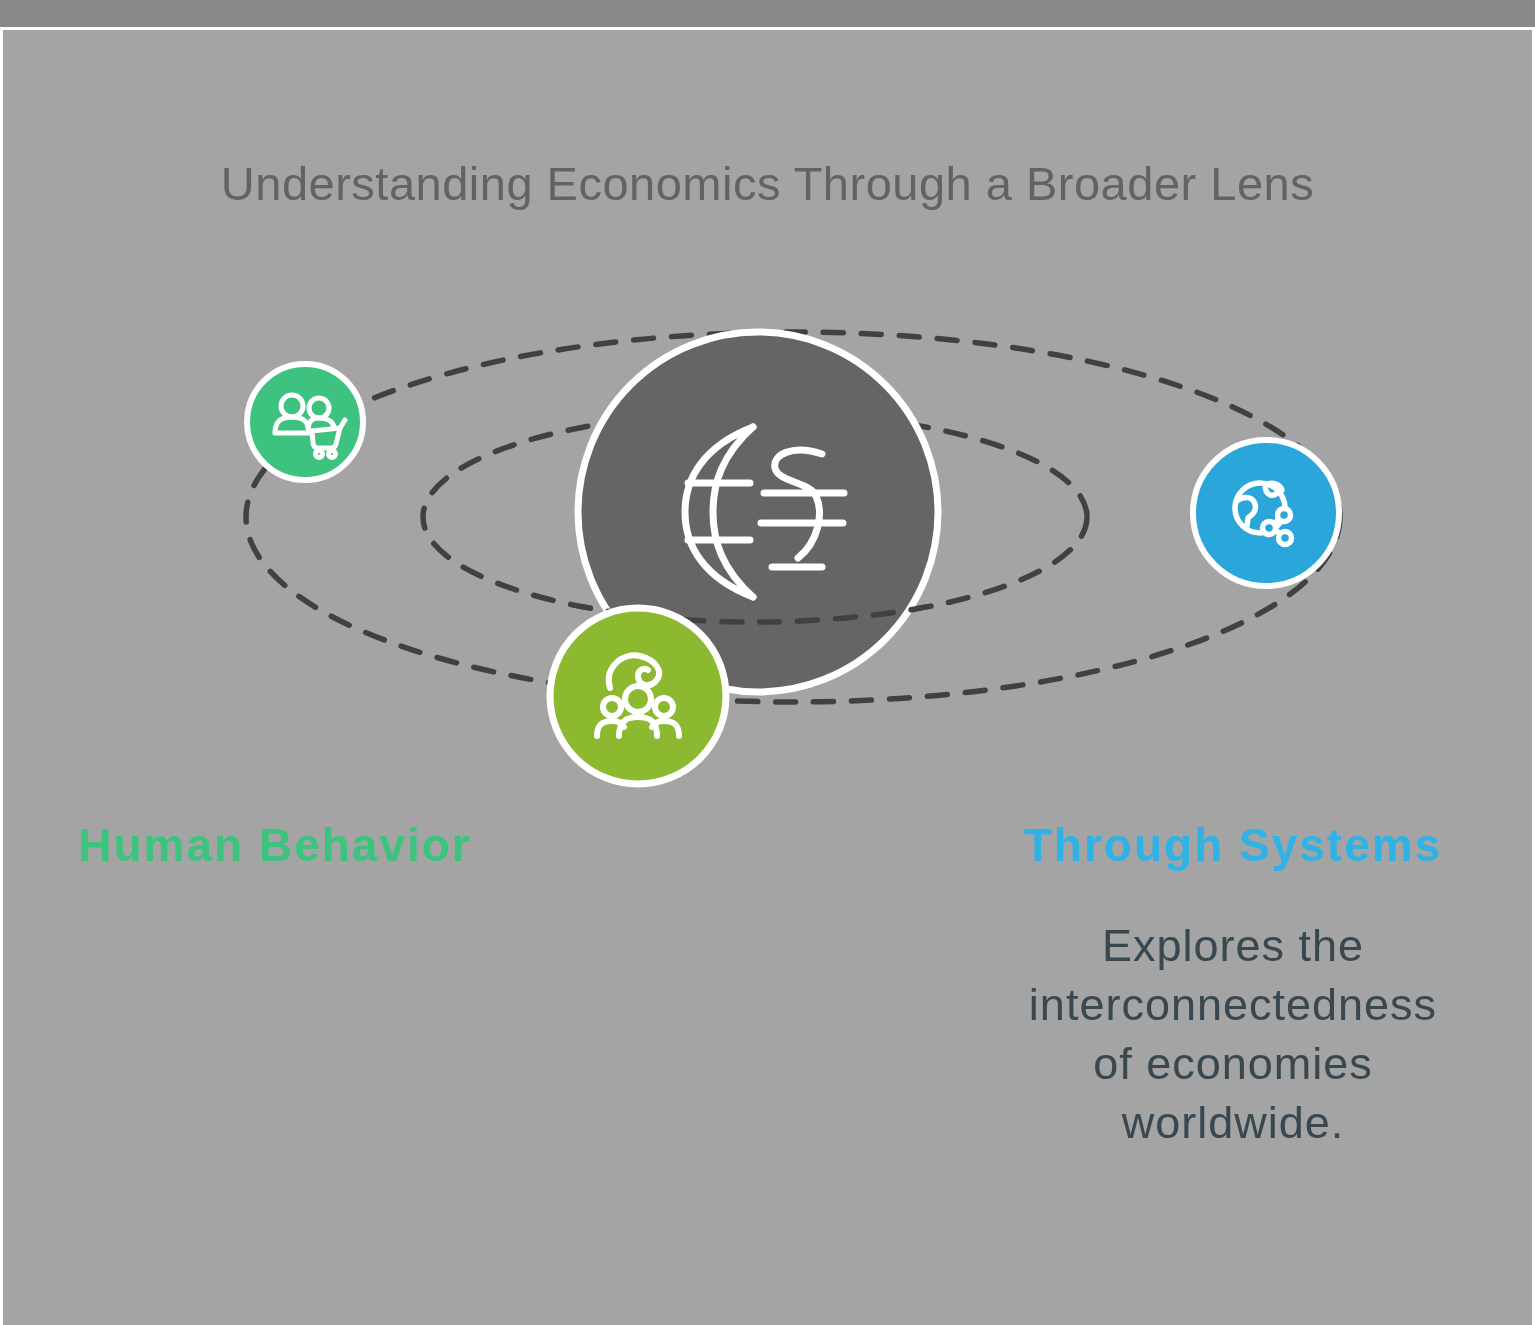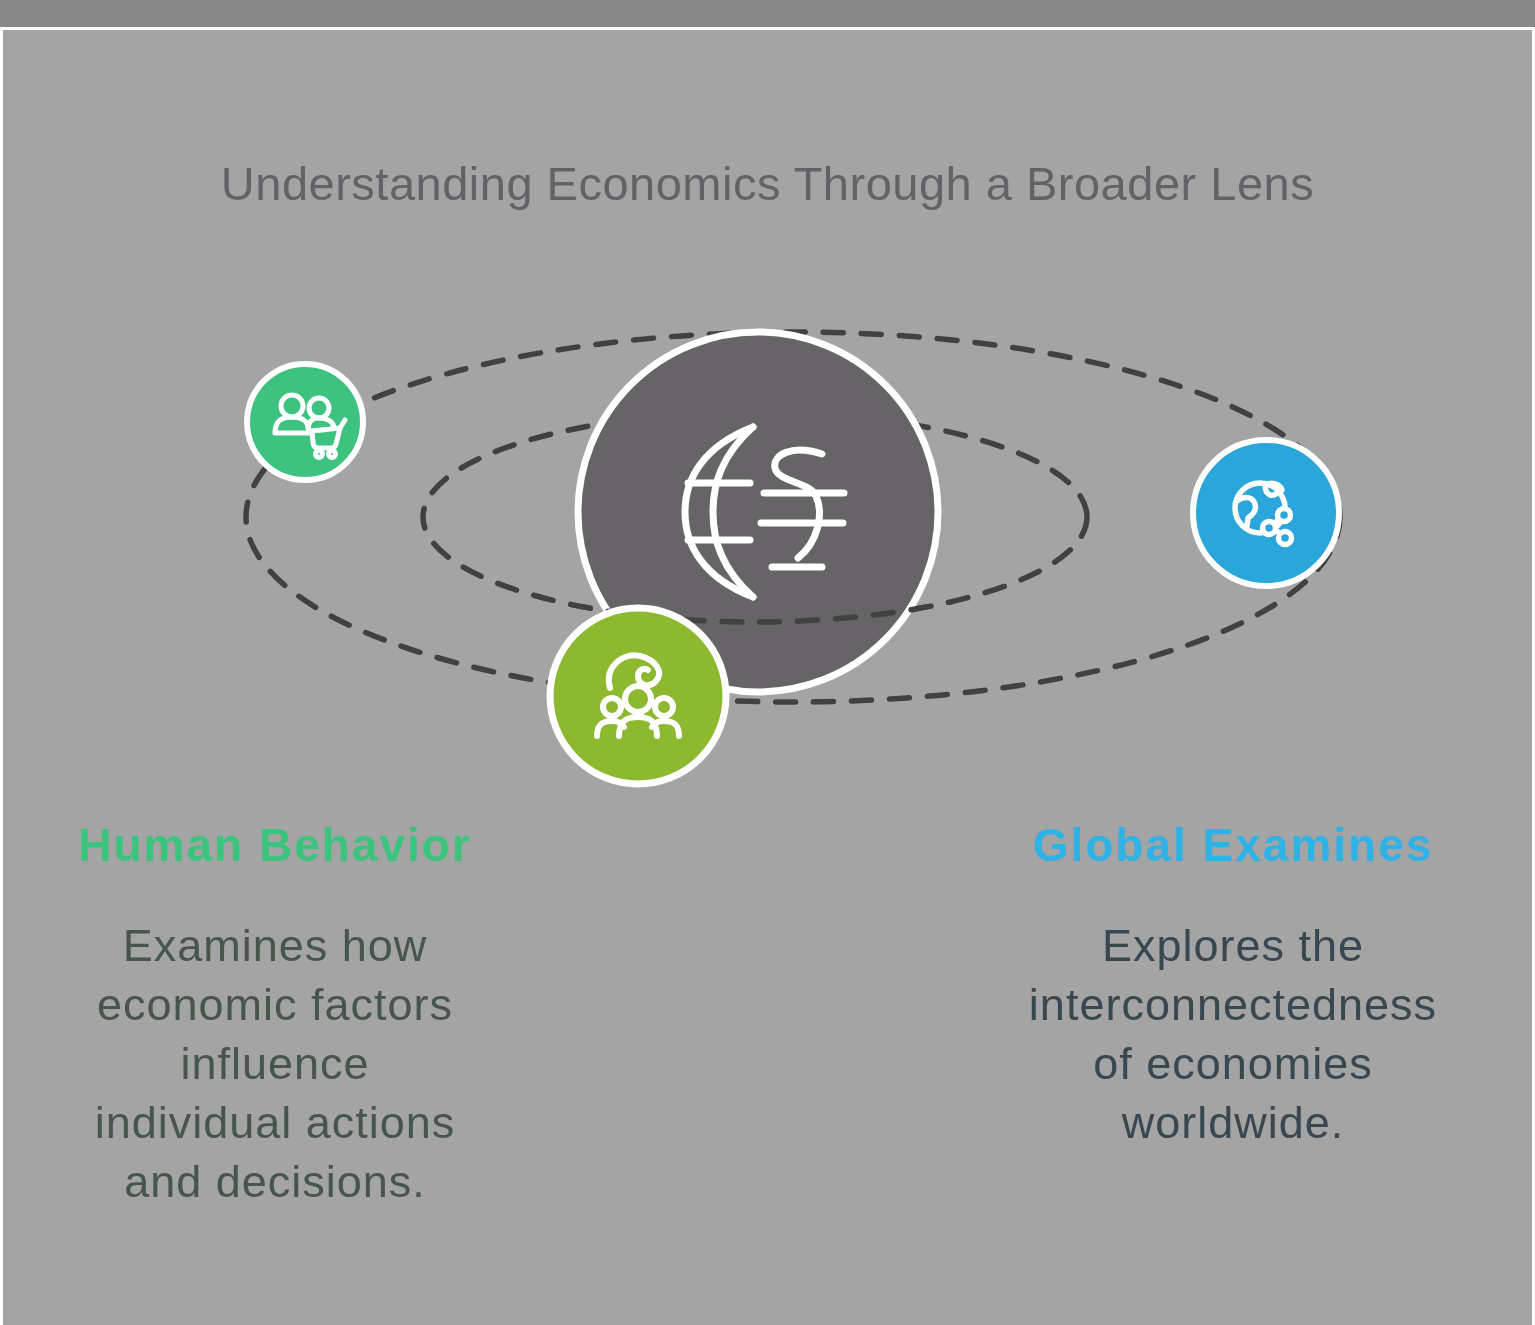--- a/index.html
+++ b/index.html
@@ -110,29 +110,24 @@
         <path d="M5 13 L16 4 M5 13 L17 23"></path>
         <circle cx="18" cy="2" r="6.5" fill="#2aa6da"></circle>
         <circle cx="3" cy="15" r="6.5" fill="#2aa6da"></circle>
         <circle cx="19" cy="25" r="6.5" fill="#2aa6da"></circle>
       </g>
     </g>
   </svg>
 
   <div class="col col-human">
     <div class="heading" style="color: rgb(60, 196, 127); text-align: center;">Human Behavior</div>
-    <div class="body" style="color: rgb(71, 86, 75);">Examines how
-economic factors
-influence
-individual actions
-and decisions.</div>
   </div>
 
 
   <div class="col col-global">
-    <div class="heading" style="color: rgb(47, 178, 229);">Global Examines</div>
+    <div class="heading" style="color: rgb(47, 178, 229);">Through Systems</div>
     <div class="body" style="color: rgb(56, 71, 80);">Explores the
 interconnectedness
 of economies
 worldwide.</div>
   </div>
 
 </div>
 
 </body></html>

